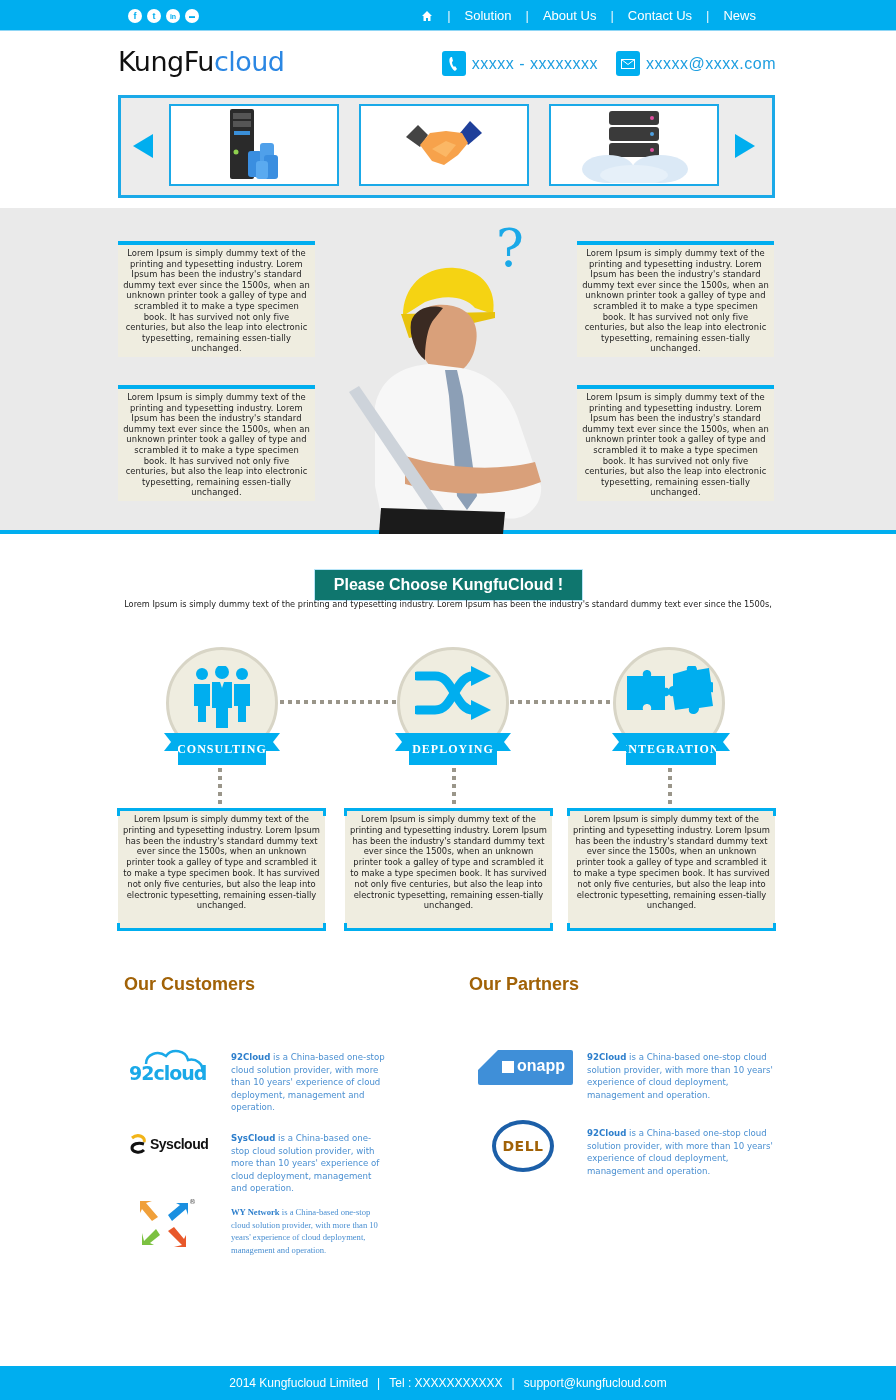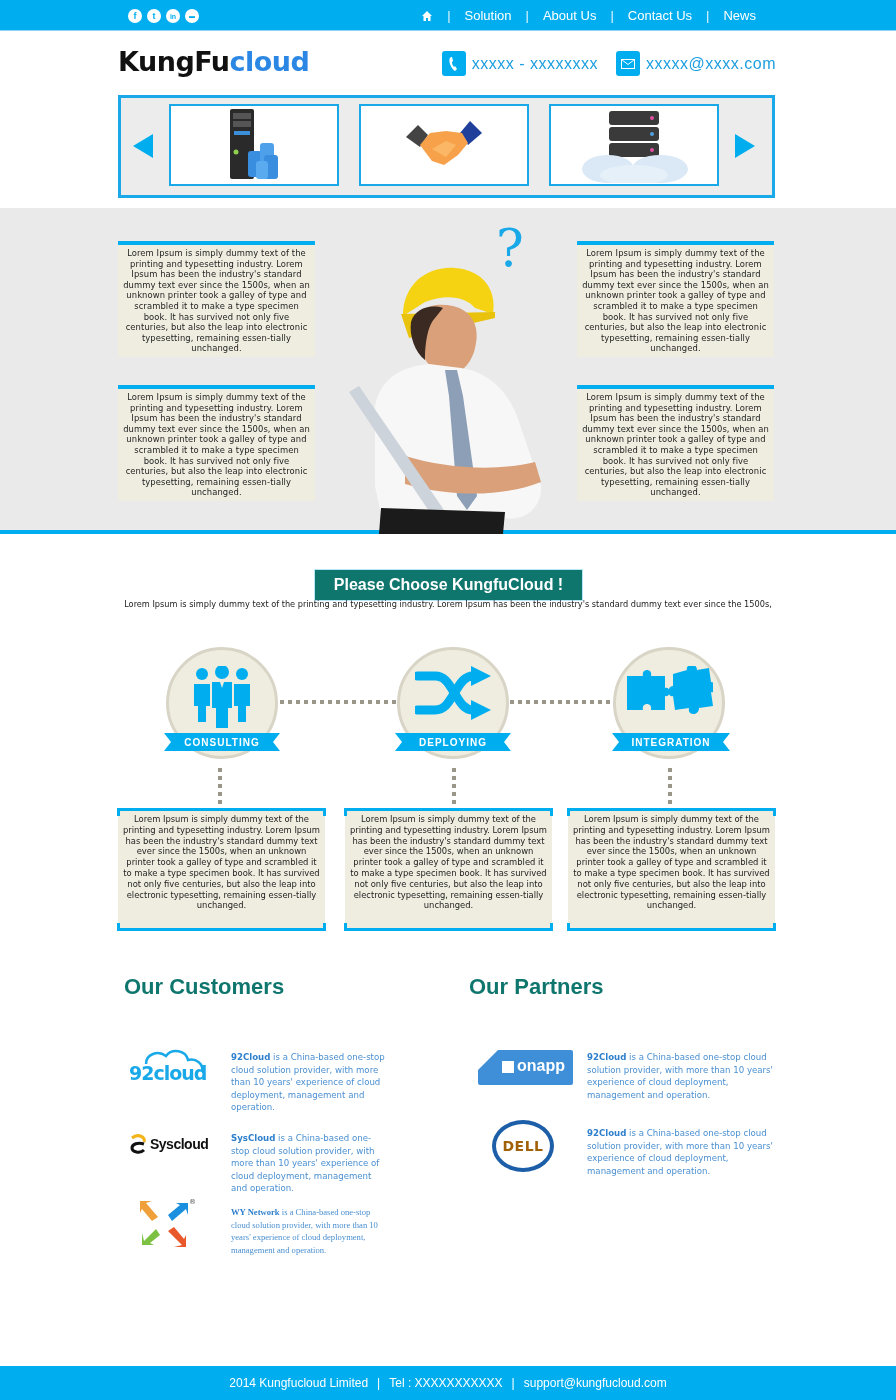--- a/index.html
+++ b/index.html
@@ -9,21 +9,21 @@
   
   .topbar { position: absolute; left: 0; top: 0; width: 896px; height: 31px; background: #00aeef; border-bottom: 1px solid #8fd6f5; }
   .social { position: absolute; left: 128px; top: 9px; display: flex; gap: 5px; }
   .social span { width: 14px; height: 14px; border-radius: 50%; background: #fff; color: #00aeef; font-size: 9px; font-weight: bold; display: flex; align-items: center; justify-content: center; font-family: "Liberation Sans", sans-serif; line-height: 1; }
   .nav { position: absolute; right: 140px; top: 0; height: 31px; display: flex; align-items: center; color: #fff; font-family: "Liberation Sans", sans-serif; font-size: 13px; }
   .nav .sep { margin: 0 14px; color: #e6f6fd; }
   .nav a { color: #fff; text-decoration: none; }
   .home-icon { width: 12px; height: 12px; }
 
   
-  .logo { position: absolute; left: 118px; top: 46px; font-family: "DejaVu Sans", sans-serif; font-size: 27px; font-weight: bold; letter-spacing: -0.5px; }
+  .logo { position: absolute; left: 118px; top: 46px; font-family: "DejaVu Sans", sans-serif; font-size: 27px; font-weight: normal; letter-spacing: -0.5px; }
   .logo .k { color: #111; }
   .logo .c { color: #2b87e3; }
   .contact { position: absolute; right: 120px; top: 51px; display: flex; align-items: center; gap: 6px; color: #1d9ee0; font-family: "Liberation Sans", sans-serif; font-size: 16px; letter-spacing: 0.5px; }
   .contact .ic { width: 24px; height: 25px; background: #00aeef; border-radius: 3px; display: flex; align-items: center; justify-content: center; }
   .contact .gap { width: 6px; }
 
   
   .carousel { position: absolute; left: 118px; top: 95px; width: 657px; height: 103px; background: #ececec; border: 3px solid #1aa9e8; }
   .car-arrow { position: absolute; top: 36px; width: 0; height: 0; border-top: 12px solid transparent; border-bottom: 12px solid transparent; cursor: pointer; }
   .car-arrow.left { left: 12px; border-right: 20px solid #00aeef; }
@@ -34,32 +34,32 @@
   .band { position: absolute; left: 0; top: 208px; width: 896px; height: 326px; background: #eaeaea; border-bottom: 4px solid #00aeef; }
   .tcard { position: absolute; width: 197px; background: #efede0; border-top: 4px solid #00aeef; padding: 3px 4px 3px 4px; font-size: 8.4px; line-height: 10.6px; text-align: center; color: #222; letter-spacing: 0.1px; }
 
   
   .choose-btn { position: absolute; left: 314px; top: 551px; width: 269px; height: 32px; background: #0f766e; color: #fff; font-family: "Liberation Sans", sans-serif; font-weight: bold; font-size: 16px; display: flex; align-items: center; justify-content: center; border: 1px solid #b8e5f8; margin-top: 18px; }
   .intro { position: absolute; left: 110px; top: 598px; width: 676px; text-align: center; font-size: 8.2px; line-height: 13.4px; color: #222; }
 
   .dots-h { position: absolute; height: 4px; background-image: linear-gradient(to right, #9a968a 4px, transparent 4px); background-size: 8px 4px; }
   .dots-v { position: absolute; width: 4px; background-image: linear-gradient(to bottom, #9a968a 4px, transparent 4px); background-size: 4px 8px; }
   .circle { position: absolute; width: 112px; height: 112px; border-radius: 50%; background: #efede0; border: 3px solid #d8d5c6; display: flex; align-items: flex-start; justify-content: center; padding-top: 16px; }
-  .ribbon { position: absolute; height: 18px; background: #00aeef; color: #fff; font-size: 10px; font-weight: bold; letter-spacing: 1px; display: flex; align-items: center; justify-content: center; font-family: Liberation Sans, sans-serif; }
+  .ribbon { position: absolute; height: 32px; background: #00aeef; color: #fff; font-size: 12px; font-weight: bold; letter-spacing: 1px; display: flex; align-items: center; justify-content: center; font-family: Liberation Serif, serif; }
   .ribbon::before, .ribbon::after { content: ""; position: absolute; top: 0; border-top: 9px solid #00aeef; border-bottom: 9px solid #00aeef; }
   .ribbon::before { left: -14px; border-left: 7px solid transparent; border-right: 7px solid #00aeef; }
   .ribbon::after { right: -14px; border-right: 7px solid transparent; border-left: 7px solid #00aeef; }
 
   .bcard { position: absolute; top: 809px; width: 207px; height: 121px; background: #efede0; font-size: 8.4px; line-height: 10.8px; text-align: center; color: #222; padding: 5px 4px; }
   .bcard::before, .bcard::after { content: ""; position: absolute; left: -1px; right: -1px; height: 5px; border-left: 3px solid #00aeef; border-right: 3px solid #00aeef; }
   .bcard::before { top: -1px; border-top: 3px solid #00aeef; }
   .bcard::after { bottom: -1px; border-bottom: 3px solid #00aeef; }
 
   
-  .sec-title { position: absolute; font-family: "Liberation Sans", sans-serif; font-weight: bold; font-size: 22px; color: #0f766e; }
+  .sec-title { position: absolute; font-family: "Liberation Sans", sans-serif; font-weight: bold; font-size: 18px; color: #a16207; }
   .logo-box { position: absolute; display: flex; align-items: center; justify-content: center; }
   .desc { position: absolute; font-size: 8.6px; line-height: 12.6px; color: #4a8fd1; }
   .desc b { color: #2e7fcc; }
 
   .footer { position: absolute; left: 0; top: 1366px; width: 896px; height: 34px; background: #00aeef; color: #fff; font-family: "Liberation Sans", sans-serif; font-size: 12px; display: flex; align-items: center; justify-content: center; }
   .footer .sep { margin: 0 9px; }
 </style>
 </head>
 <body>
 

